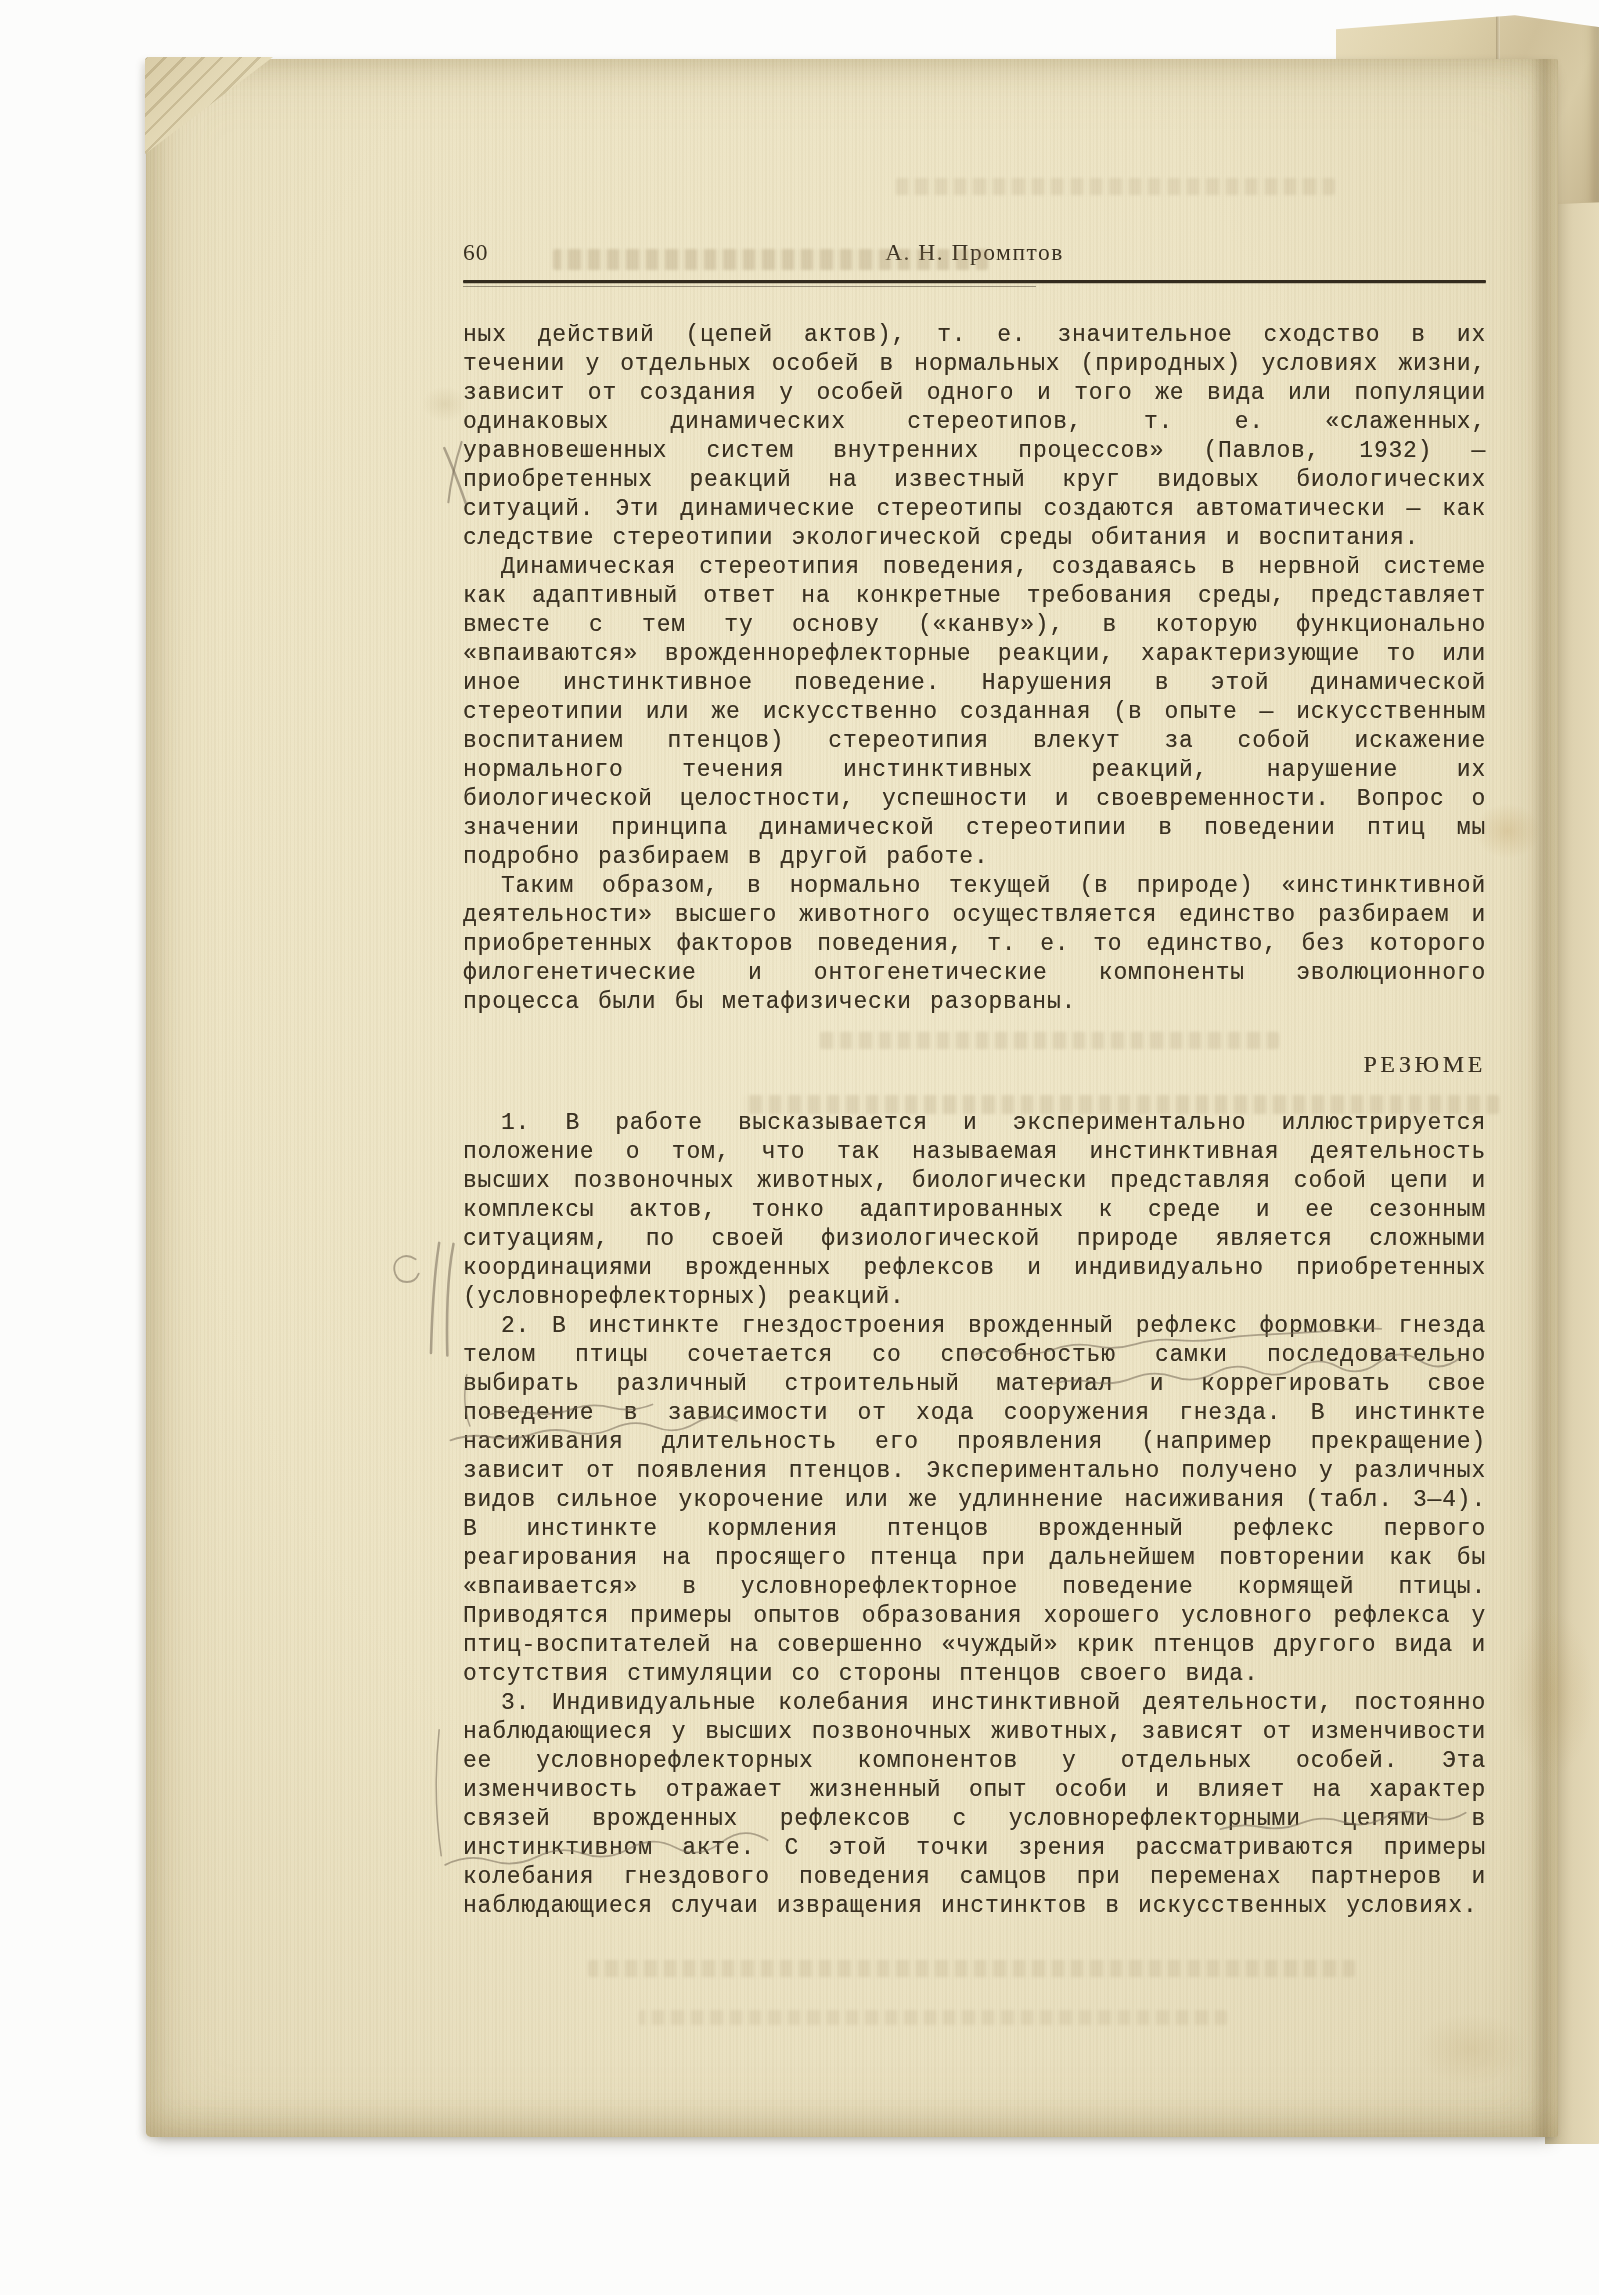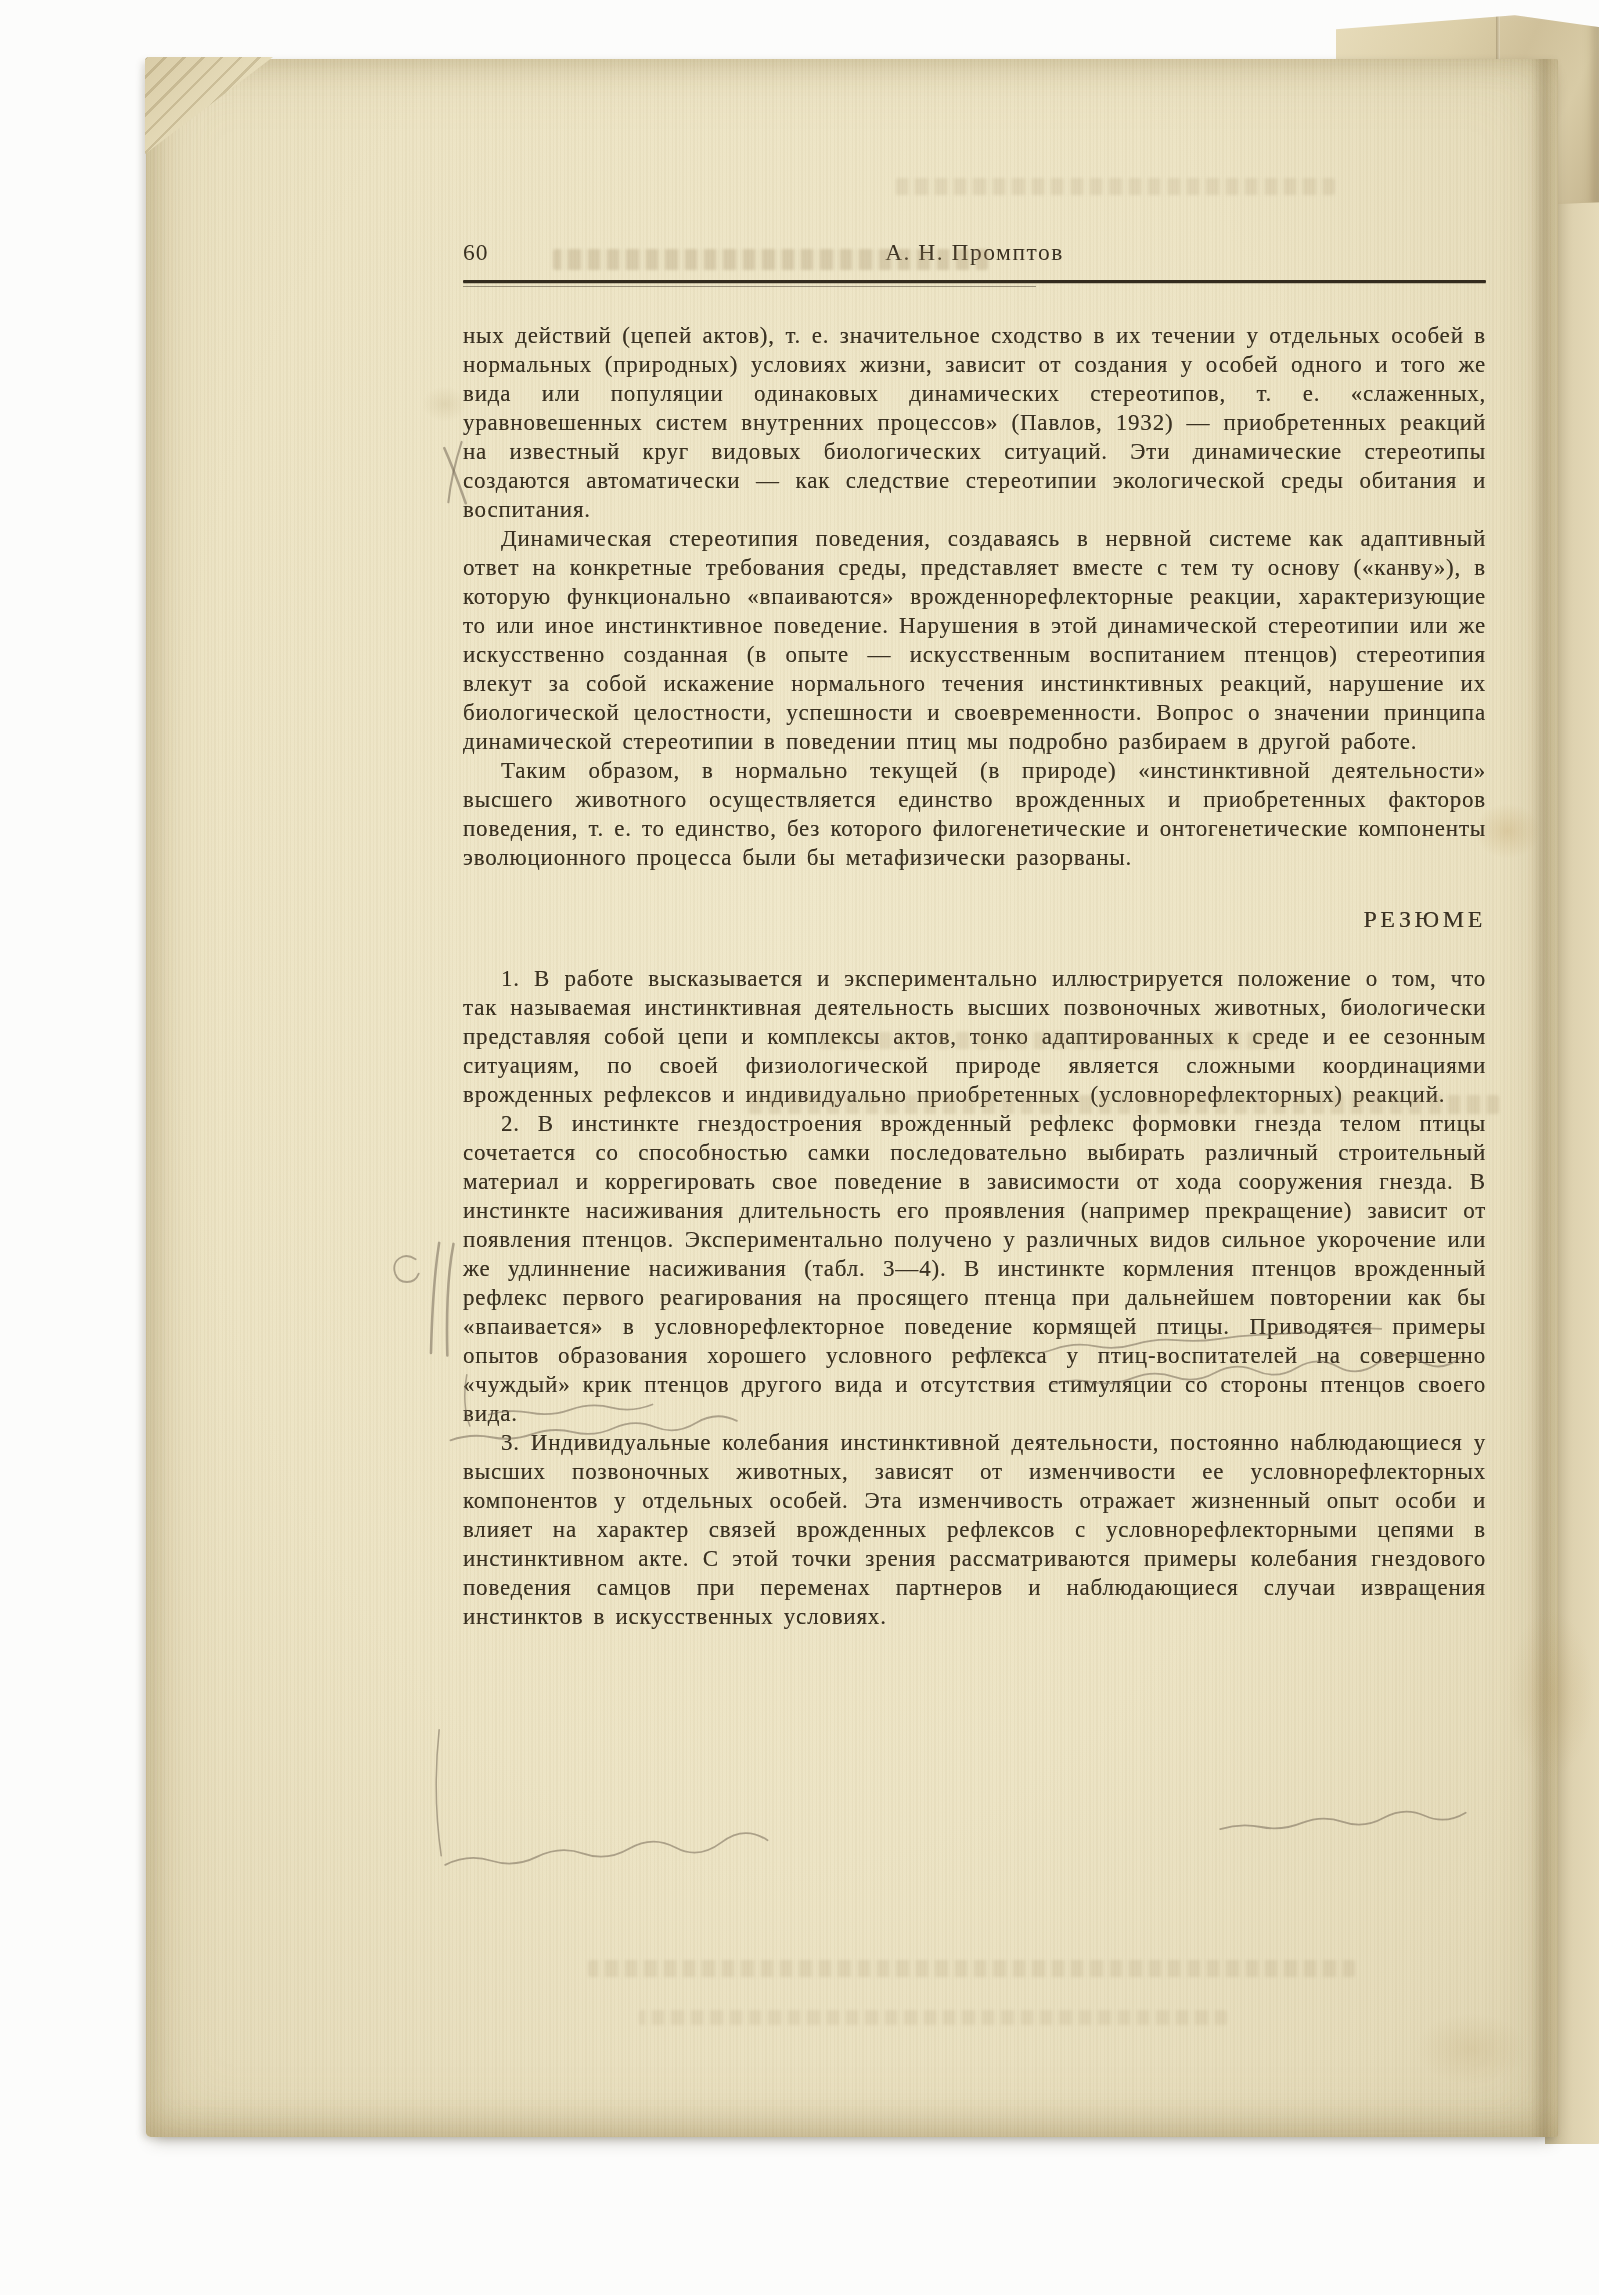--- a/index.html
+++ b/index.html
@@ -83,21 +83,21 @@
   .page-number{position:absolute;left:0;top:0;}
   .running-head{display:block;text-align:center;letter-spacing:1.5px;}
   .rule{margin-top:7.2px;height:2.6px;background:#332b1e;border-radius:1px;
     box-shadow:0 1px 0 rgba(51,43,30,.25);}
   .rule-echo{margin-top:3.1px;height:1px;width:56%;background:rgba(51,43,30,.45);}
 
   .body-text{margin-top:34px;font-size:23px;line-height:29px;
     text-align:justify;hyphens:auto;-webkit-hyphens:auto;
     letter-spacing:0.8px;word-spacing:3.6px;
     text-shadow:0 0 0.5px rgba(58,49,34,.55);}
-  .body-text p{margin:0;text-indent:38px;}
+  .body-text p{margin:0;text-indent:38px;font-family:Liberation Mono, monospace;}
   .body-text p.no-indent{text-indent:0;}
   .resume-heading{
     margin:33px 0 30px 0;font-size:24px;font-weight:normal;
     text-align:right;letter-spacing:3.6px;
   }
 
   
   .ghost{position:absolute;pointer-events:none;filter:blur(1.5px);opacity:.85;
     background:repeating-linear-gradient(90deg,rgba(150,128,88,.30) 0 12.3px,rgba(150,128,88,.04) 12.3px 19.4px);
     border-radius:3.1px;transform:scaleX(-1);}
@@ -131,21 +131,21 @@
       <div class="header-row">
         <span class="page-number">60</span>
         <span class="running-head">А.  Н.  Промптов</span>
       </div>
       <div class="rule"></div>
       <div class="rule-echo"></div>
 
       <div class="body-text">
         <p class="no-indent">ных действий (цепей актов), т. е. значительное сходство в их течении у отдельных особей в нормальных (природных) условиях жизни, зависит от создания у особей одного и того же вида или популяции одинаковых динамических стереотипов, т. е. «слаженных, уравновешенных систем внутренних процессов» (Павлов, 1932) — приобретенных реакций на известный круг видовых биологических ситуаций. Эти динамические стереотипы создаются автоматически — как следствие стереотипии экологической среды обитания и воспитания.</p>
         <p>Динамическая стереотипия поведения, создаваясь в нервной системе как адаптивный ответ на конкретные требования среды, представляет вместе с тем ту основу («канву»), в которую функционально «впаиваются» врожденнорефлекторные реакции, характеризующие то или иное инстинктивное поведение. Нарушения в этой динамической стереотипии или же искусственно созданная (в опыте — искусственным воспитанием птенцов) стереотипия влекут за собой искажение нормального течения инстинктивных реакций, нарушение их биологической целостности, успешности и своевременности. Вопрос о значении принципа динамической стереотипии в поведении птиц мы подробно разбираем в другой работе.</p>
-        <p>Таким образом, в нормально текущей (в природе) «инстинктивной деятельности» высшего животного осуществляется единство врожденных и приобретенных факторов поведения, т. е. то единство, без которого филогенетические и онтогенетические компоненты эволюционного процесса были бы метафизически разорваны.</p>
+        <p>Таким образом, в нормально текущей (в природе) «инстинктивной деятельности» высшего животного осуществляется единство разбираем и приобретенных факторов поведения, т. е. то единство, без которого филогенетические и онтогенетические компоненты эволюционного процесса были бы метафизически разорваны.</p>
         <h2 class="resume-heading">РЕЗЮМЕ</h2>
         <p>1. В работе высказывается и экспериментально иллюстрируется положение о том, что так называемая инстинктивная деятельность высших позвоночных животных, биологически представляя собой цепи и комплексы актов, тонко адаптированных к среде и ее сезонным ситуациям, по своей физиологической природе является сложными координациями врожденных рефлексов и индивидуально приобретенных (условнорефлекторных) реакций.</p>
         <p>2. В инстинкте гнездостроения врожденный рефлекс формовки гнезда телом птицы сочетается со способностью самки последовательно выбирать различный строительный материал и коррегировать свое поведение в зависимости от хода сооружения гнезда. В инстинкте насиживания длительность его проявления (например прекращение) зависит от появления птенцов. Экспериментально получено у различных видов сильное укорочение или же удлиннение насиживания (табл. 3—4). В инстинкте кормления птенцов врожденный рефлекс первого реагирования на просящего птенца при дальнейшем повторении как бы «впаивается» в условнорефлекторное поведение кормящей птицы. Приводятся примеры опытов образования хорошего условного рефлекса у птиц-воспитателей на совершенно «чуждый» крик птенцов другого вида и отсутствия стимуляции со стороны птенцов своего вида.</p>
         <p>3. Индивидуальные колебания инстинктивной деятельности, постоянно наблюдающиеся у высших позвоночных животных, зависят от изменчивости ее условнорефлекторных компонентов у отдельных особей. Эта изменчивость отражает жизненный опыт особи и влияет на характер связей врожденных рефлексов с условнорефлекторными цепями в инстинктивном акте. С этой точки зрения рассматриваются примеры колебания гнездового поведения самцов при переменах партнеров и наблюдающиеся случаи извращения инстинктов в искусственных условиях.</p>
       </div>
     </div>
   </div>
 
   <div class="ghost ghost-h"></div>
   <div class="ghost ghost-a"></div>

